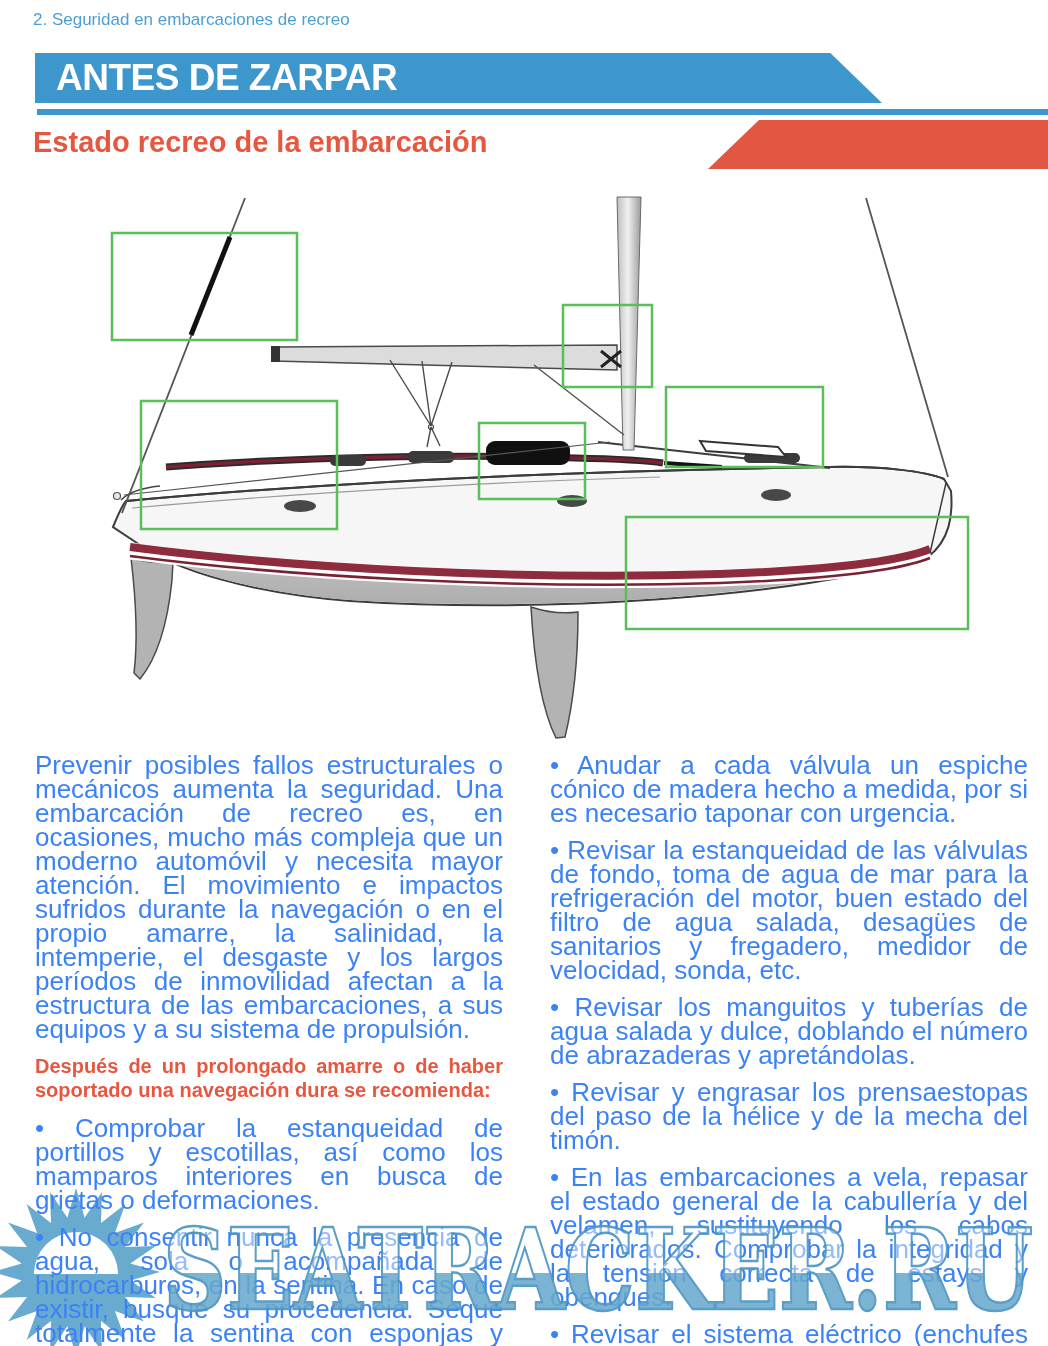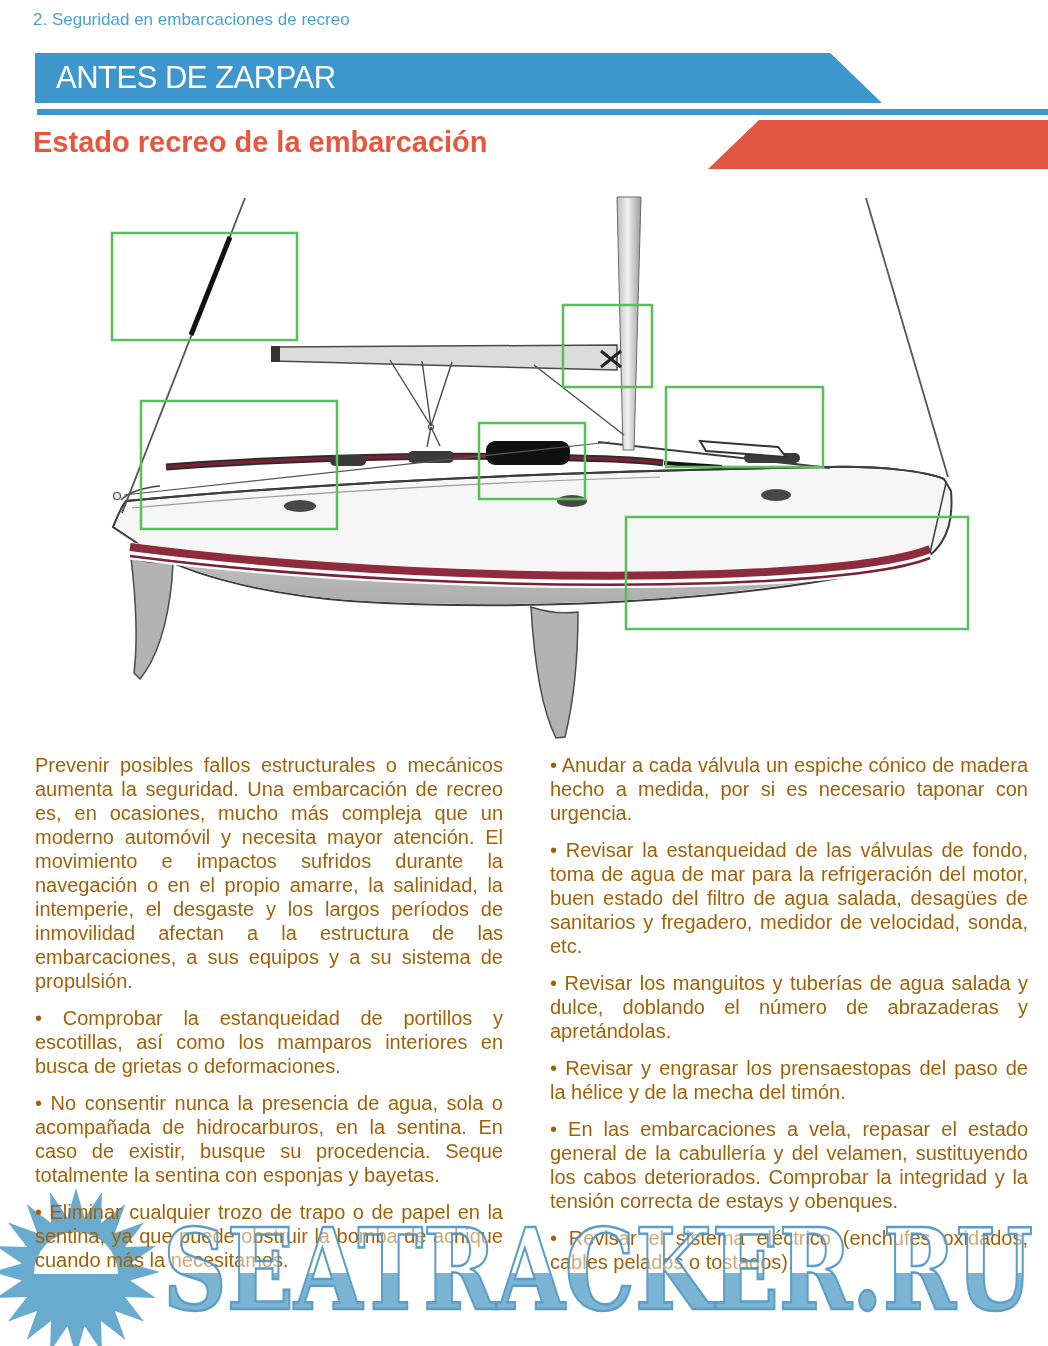--- a/index.html
+++ b/index.html
@@ -2,32 +2,32 @@
 <html><head>
 <meta charset="utf-8">
 <style>
   html,body{margin:0;padding:0;background:#ffffff;}
   .page{position:relative;width:1048px;height:1346px;background:#fff;overflow:hidden;
         font-family:"Liberation Sans",sans-serif;}
   
   .breadcrumb{position:absolute;left:33px;top:10px;font-size:17px;color:#4a9fd4;}
   .banner{position:absolute;left:35px;top:53px;width:847px;height:50px;background:#3d96cc;
           clip-path:polygon(0 0,93.9% 0,100% 100%,0 100%);display:flex;align-items:center;}
-  .banner-title{color:#ffffff;font-weight:normal;font-size:31px;padding-left:21px;letter-spacing:-0.5px;}
+  .banner-title{color:#ffffff;font-weight:bold;font-size:37px;padding-left:21px;letter-spacing:-0.5px;}
   .blue-rule{position:absolute;left:37px;top:109px;right:0;height:6px;background:#3d96cc;}
   .section-title{position:absolute;left:33px;top:126px;font-size:29px;font-weight:bold;color:#e65740;}
   .orange-band{position:absolute;left:708px;top:120px;width:340px;height:49px;background:#e25742;
                clip-path:polygon(15% 0,100% 0,100% 100%,0 100%);}
   
   .boat-svg{position:absolute;left:0;top:195px;width:1048px;height:565px;z-index:0;}
   
   .columns{position:absolute;left:35px;top:753px;width:993px;display:flex;gap:47px;z-index:1;}
   .col-left{width:468px;}
   .col-right{width:478px;}
-  .columns p{margin:0 0 13px 0;font-size:20px;line-height:24px;color:#a16207;text-align:justify;}
+  .columns p{margin:0 0 13px 0;font-size:26px;line-height:24px;color:#3b82f6;text-align:justify;}
   .rec-heading{font-weight:bold;color:#e65740 !important;font-size:20px !important;margin:7px 0 14px 0 !important;}
   
   .wm-sun{position:absolute;left:-12px;top:1184px;width:176px;height:176px;z-index:0;pointer-events:none;}
   .wm-text-svg{position:absolute;left:158px;top:1212px;width:890px;height:125px;z-index:2;pointer-events:none;opacity:.92;}
   .wm-text{font-family:"DejaVu Serif",serif;font-weight:bold;font-size:112px;}
 </style>
 </head>
 <body>
 
 <div class="page">
@@ -109,20 +109,21 @@
   </svg>
 
   <svg class="wm-sun" viewBox="0 0 176 176">
     <polygon id="sun-star" points="88.0,4.0 96.6,33.7 114.0,8.1 113.0,39.0 137.4,20.0 126.9,49.1 156.0,38.6 137.0,63.0 167.9,62.0 142.3,79.4 172.0,88.0 142.3,96.6 167.9,114.0 137.0,113.0 156.0,137.4 126.9,126.9 137.4,156.0 113.0,137.0 114.0,167.9 96.6,142.3 88.0,172.0 79.4,142.3 62.0,167.9 63.0,137.0 38.6,156.0 49.1,126.9 20.0,137.4 39.0,113.0 8.1,114.0 33.7,96.6 4.0,88.0 33.7,79.4 8.1,62.0 39.0,63.0 20.0,38.6 49.1,49.1 38.6,20.0 63.0,39.0 62.0,8.1 79.4,33.7" fill="#63a7cd" opacity="0.96"></polygon>
     <path d="M46,90 A42,42 0 0 1 130,90 Z" fill="#ffffff"></path>
   </svg>
 
   <div class="columns">
     <div class="col-left">
       <p>Prevenir posibles fallos estructurales o mecánicos aumenta la seguridad. Una embarcación de recreo es, en ocasiones, mucho más compleja que un moderno automóvil y necesita mayor atención. El movimiento e impactos sufridos durante la navegación o en el propio amarre, la salinidad, la intemperie, el desgaste y los largos períodos de inmovilidad afectan a la estructura de las embarcaciones, a sus equipos y a su sistema de propulsión.</p>
+      <p class="rec-heading">Después de un prolongado amarre o de haber soportado una navegación dura se recomienda:</p>
       <div>
           <p>• Comprobar la estanqueidad de portillos y escotillas, así como los mamparos interiores en busca de grietas o deformaciones.</p>
           <p>• No consentir nunca la presencia de agua, sola o acompañada de hidrocarburos, en la sentina. En caso de existir, busque su procedencia. Seque totalmente la sentina con esponjas y bayetas.</p>
           <p>• Eliminar cualquier trozo de trapo o de papel en la sentina, ya que puede obstruir la bomba de achique cuando más la necesitamos.</p>
         </div>
     </div>
     <div class="col-right">
       <div>
           <p>• Anudar a cada válvula un espiche cónico de madera hecho a medida, por si es necesario taponar con urgencia.</p>
           <p>• Revisar la estanqueidad de las válvulas de fondo, toma de agua de mar para la refrigeración del motor, buen estado del filtro de agua salada, desagües de sanitarios y fregadero, medidor de velocidad, sonda, etc.</p>

